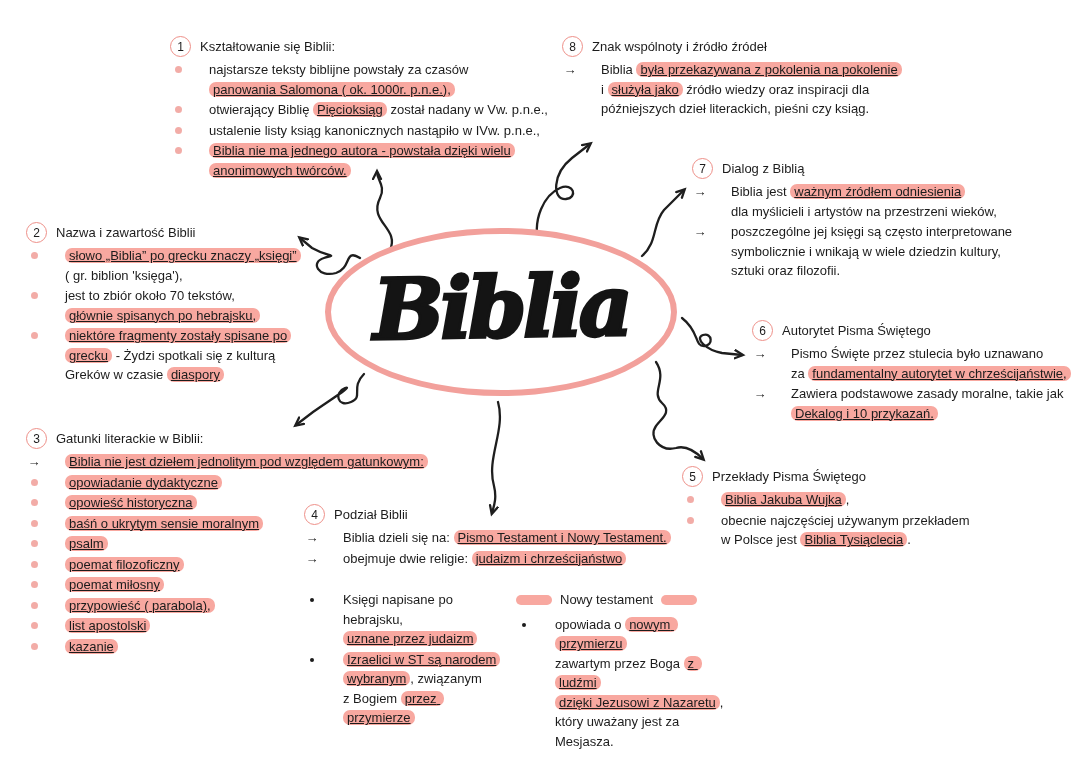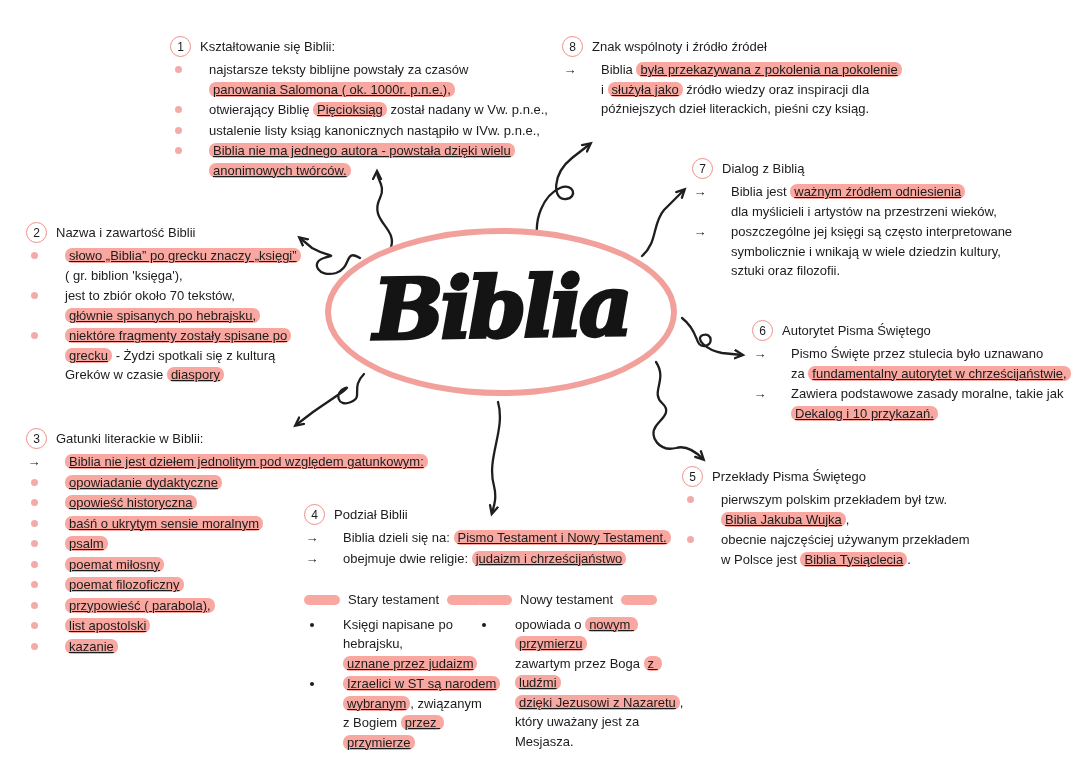--- a/index.html
+++ b/index.html
@@ -70,21 +70,21 @@
   #sec-2{left:26px;top:222px;width:305px;}
   #sec-3{left:26px;top:428px;width:440px;}
   #sec-4{left:304px;top:504px;width:400px;}
   #sec-5{left:682px;top:466px;width:315px;}
   #sec-6{left:752px;top:320px;width:325px;}
   #sec-7{left:692px;top:158px;width:330px;}
   #sec-8{left:562px;top:36px;width:355px;}
   
   .testament{position:absolute;}
   #test-1{left:304px;top:590px;width:200px;}
-  #test-2{left:476px;top:590px;width:215px;}
+  #test-2{left:516px;top:590px;width:215px;}
   .t-head{display:flex;align-items:center;gap:8px;margin-bottom:5px;}
   .pill{flex:none;width:36px;height:10px;background:var(--accent);border-radius:6px;}
 </style>
 </head>
 <body>
 
 <div id="canvas">
 
   <svg id="arrows" viewBox="0 0 1080 763" xmlns="http://www.w3.org/2000/svg">
     <defs>
@@ -203,27 +203,27 @@
         <div class="item">
           <span class="marker-col">
             <span class="mk-dot"></span>
           </span>
           <span class="item-text"><span class="hl">psalm</span></span>
         </div>
         <div class="item">
           <span class="marker-col">
             <span class="mk-dot"></span>
           </span>
+          <span class="item-text"><span class="hl">poemat filozoficzny</span></span>
+        </div>
+        <div class="item">
+          <span class="marker-col">
+            <span class="mk-dot"></span>
+          </span>
           <span class="item-text"><span class="hl">poemat miłosny</span></span>
-        </div>
-        <div class="item">
-          <span class="marker-col">
-            <span class="mk-dot"></span>
-          </span>
-          <span class="item-text"><span class="hl">poemat filozoficzny</span></span>
         </div>
         <div class="item">
           <span class="marker-col">
             <span class="mk-dot"></span>
           </span>
           <span class="item-text"><span class="hl">przypowieść ( parabola),</span></span>
         </div>
         <div class="item">
           <span class="marker-col">
             <span class="mk-dot"></span>
@@ -259,22 +259,21 @@
   <div class="sec" id="sec-5">
     <div class="sec-header">
       <span class="num-circle">5</span>
       <span class="sec-title">Przekłady Pisma Świętego</span>
     </div>
     <div class="items">
         <div class="item">
           <span class="marker-col">
             <span class="mk-dot"></span>
           </span>
-          <span class="item-text"><span>pierwszym polskim przekładem był tzw.
-</span><span class="hl">Biblia Jakuba Wujka</span><span>,</span></span>
+          <span class="item-text"><span class="hl">Biblia Jakuba Wujka</span><span>,</span></span>
         </div>
         <div class="item">
           <span class="marker-col">
             <span class="mk-dot"></span>
           </span>
           <span class="item-text"><span>obecnie najczęściej używanym przekładem
 w Polsce jest </span><span class="hl">Biblia Tysiąclecia</span><span>.</span></span>
         </div>
       </div>
   </div>
@@ -327,25 +326,20 @@
         <div class="item">
           <span class="marker-col arrow">→</span>
           <span class="item-text"><span>Biblia </span><span class="hl">była przekazywana z pokolenia na pokolenie</span><span>
 i </span><span class="hl">służyła jako</span><span> źródło wiedzy oraz inspiracji dla
 późniejszych dzieł literackich, pieśni czy ksiąg.</span></span>
         </div>
       </div>
   </div>
 
   <div class="testament" id="test-1">
-    <div class="t-head">
-      <span class="pill"></span>
-      <span class="t-title">Stary testament</span>
-      <span class="pill"></span>
-    </div>
     <div class="items">
         <div class="item">
           <span class="marker-col">
             <span class="mk-smalldot"></span>
           </span>
           <span class="item-text"><span>Księgi napisane po hebrajsku,
 </span><span class="hl">uznane przez judaizm</span></span>
         </div>
         <div class="item">
           <span class="marker-col">

